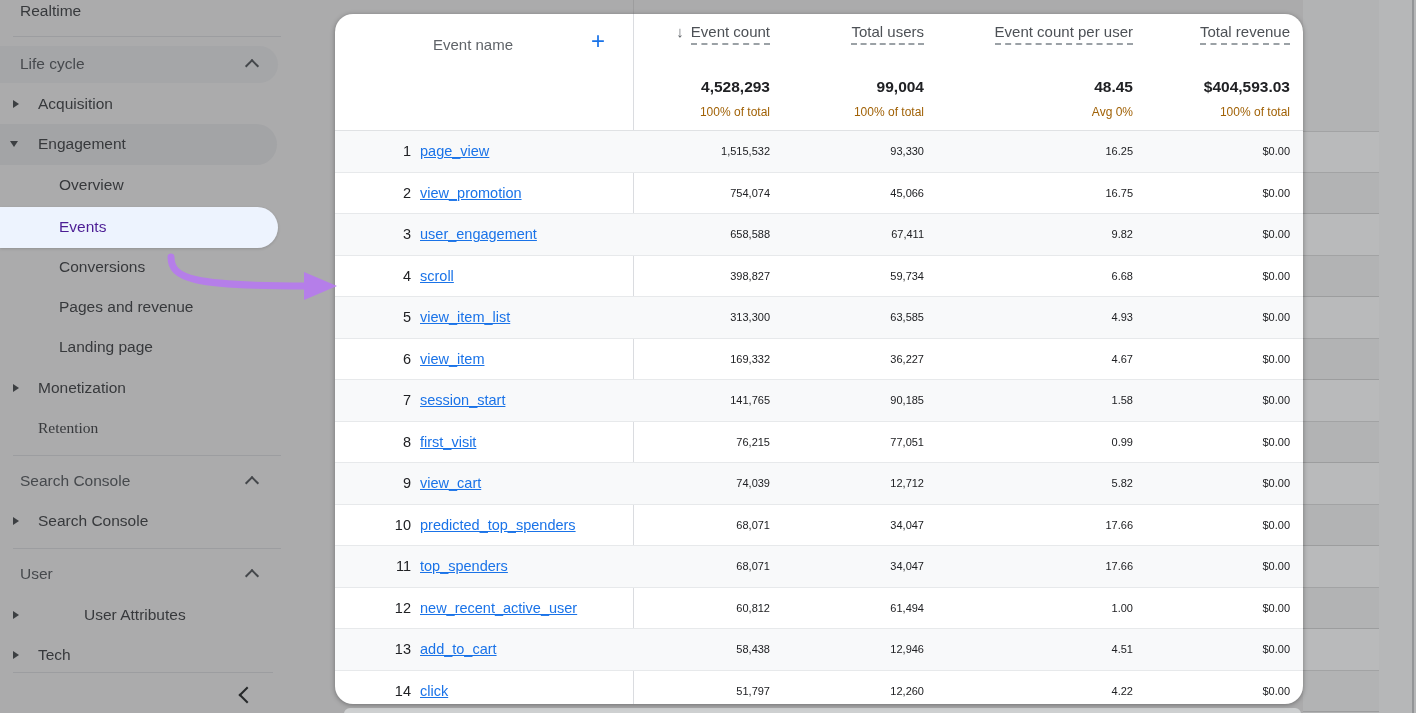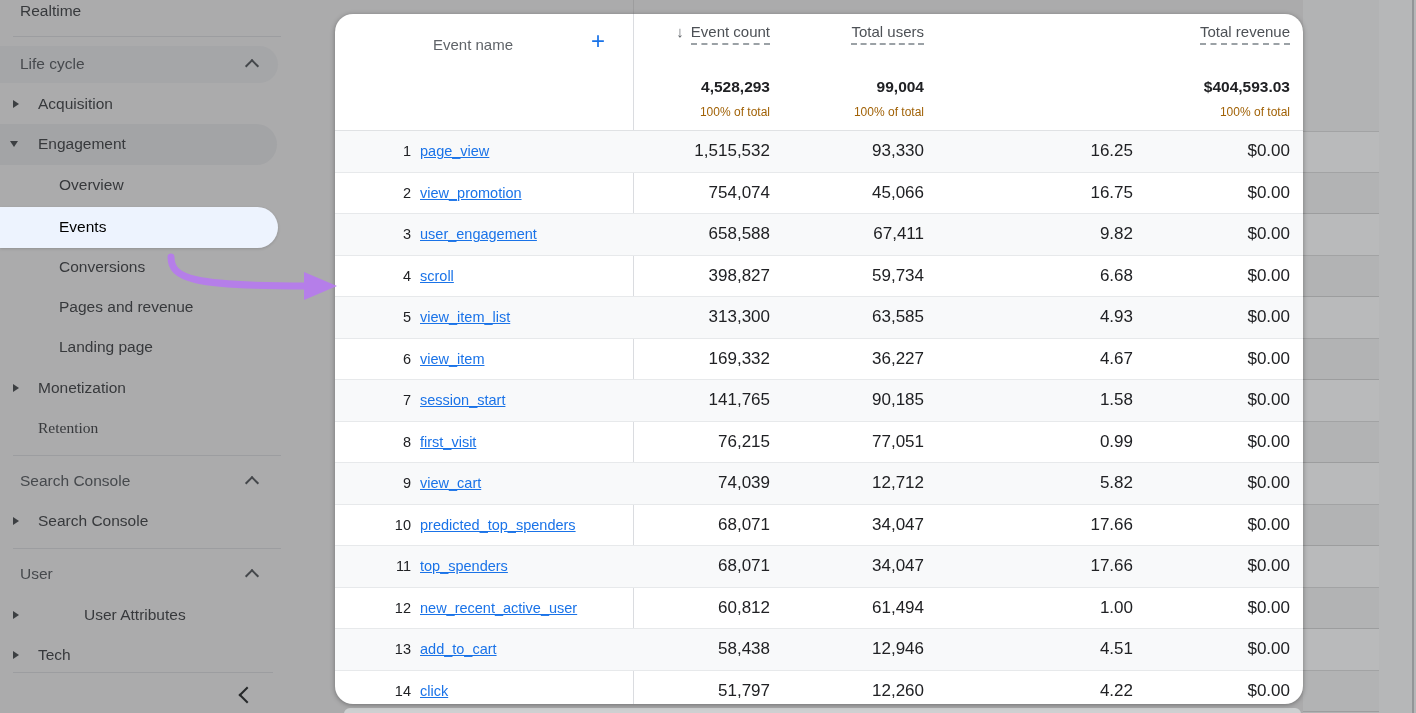--- a/index.html
+++ b/index.html
@@ -24,21 +24,21 @@
 
   .tri-right { position:absolute; width:0; height:0;
     border-left:6px solid #3c3f42; border-top:4.5px solid transparent; border-bottom:4.5px solid transparent; }
   .tri-down { position:absolute; width:0; height:0;
     border-top:6px solid #3c3f42; border-left:4.5px solid transparent; border-right:4.5px solid transparent; }
   .chev-up { position:absolute; width:10px; height:10px;
     border-left:2px solid #44474b; border-top:2px solid #44474b; transform:rotate(45deg); }
   .chev-left { position:absolute; width:12px; height:12px;
     border-left:2.5px solid #26282a; border-bottom:2.5px solid #26282a; transform:rotate(45deg); }
 
-  .events-link-label { color:#000000; }
+  .events-link-label { color:#4c1d95; }
 
   
   .annot-arrow { position:absolute; left:163px; top:252px; z-index:30; }
 
   
   .card {
     position:absolute; left:335px; top:14px; width:968px; height:690px;
     background:#ffffff; border-radius:18px; overflow:hidden;
     box-shadow:0 1px 5px rgba(0,0,0,.35); z-index:10;
   }
@@ -55,21 +55,21 @@
   .mcol .val { position:absolute; top:64px; right:0; white-space:nowrap; font-size:15.5px; font-weight:700; color:#202124; }
   .mcol .sub { position:absolute; top:91px; right:0; white-space:nowrap; font-size:12px; color:#a16207; }
   .mcol-0 { right:533px; } .mcol-1 { right:379px; } .mcol-2 { right:170px; } .mcol-3 { right:13px; }
 
   .rows { position:absolute; left:0; right:0; top:116px; border-top:1px solid #e0e2e4; }
   .row { position:relative; height:41.5px; border-bottom:1px solid #e7e9eb; display:flex; align-items:center; }
   .row:nth-of-type(odd) { background:#f8f9fa; }
   .row .num { flex:0 0 76px; text-align:right; font-size:14.5px; color:#202124; }
   .row .name { margin-left:9px; font-size:14.5px; }
   .row .name a { color:#1a73e8; text-decoration:underline; }
-  .row .v { position:absolute; white-space:nowrap; font-size:17px; color:#202124; }
+  .row .v { position:absolute; white-space:nowrap; font-size:11px; color:#202124; }
   .v-count { right:533px; } .v-users { right:379px; } .v-per { right:170px; } .v-rev { right:13px; }
 
   
   .strip { position:absolute; left:1303px; top:0; width:113px; height:713px; background:#b2b3b4; z-index:5; }
   .strip-rows { position:absolute; left:0; top:131px; width:76px; }
   .strip-row { height:41.5px; border-bottom:1px solid rgba(0,0,0,.12); }
   .strip-row:nth-of-type(odd) { background:#b9babb; }
   .strip-row:first-child { border-top:1px solid rgba(0,0,0,.12); }
   .strip-far { position:absolute; left:76px; top:0; bottom:0; right:0; background:#b6b7b8; }
   .scrollbar-line { position:absolute; right:2px; top:0; bottom:0; width:2px; background:#939597; }
@@ -149,20 +149,25 @@
     <div class="val">4,528,293</div>
     <div class="sub">100% of total</div>
   </div>
 
   <div class="mcol mcol-1">
     <div class="lbl-wrap"><span class="lbl">Total users</span></div>
     <div class="val">99,004</div>
     <div class="sub">100% of total</div>
   </div>
 
+  <div class="mcol mcol-2">
+    <div class="lbl-wrap"><span class="lbl">Event count per user</span></div>
+    <div class="val">48.45</div>
+    <div class="sub">Avg 0%</div>
+  </div>
 
   <div class="mcol mcol-3">
     <div class="lbl-wrap"><span class="lbl">Total revenue</span></div>
     <div class="val">$404,593.03</div>
     <div class="sub">100% of total</div>
   </div>
 
   <div class="rows">
 
       <div class="row">

